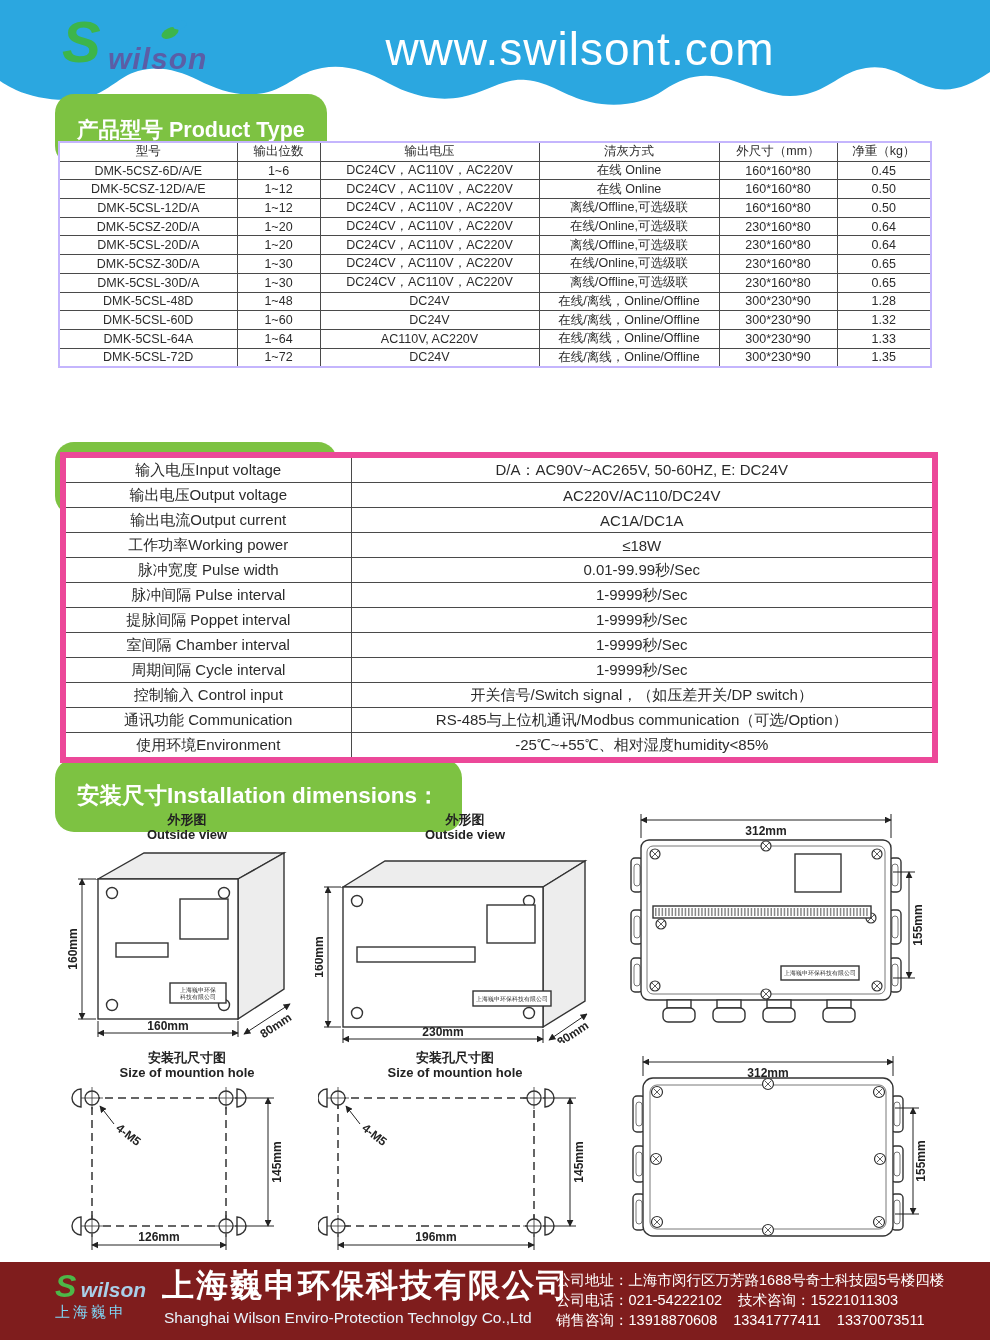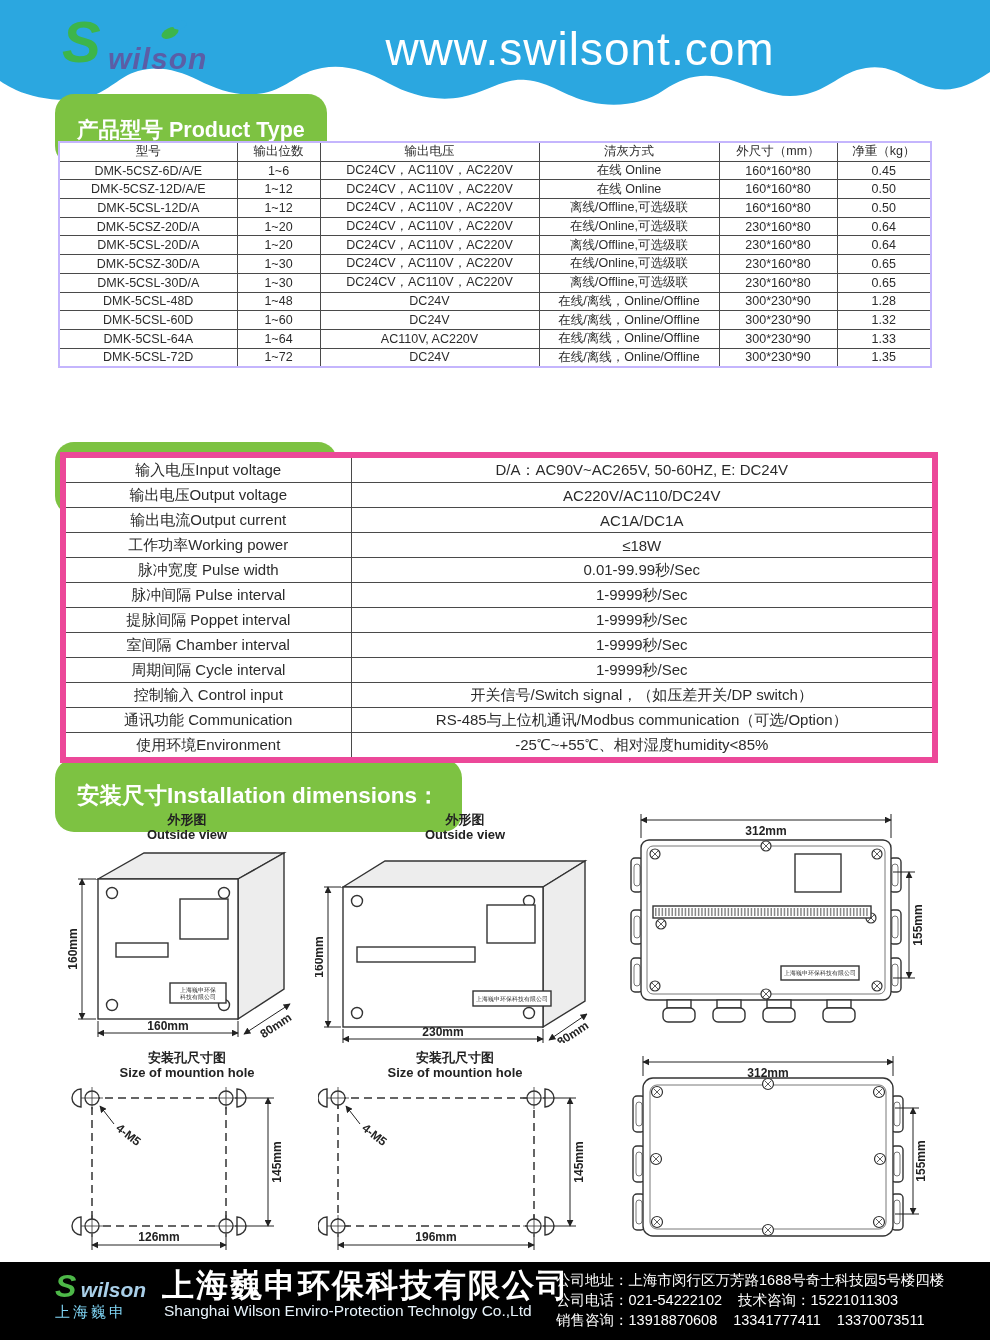--- a/index.html
+++ b/index.html
@@ -39,27 +39,27 @@
     font-size:13px; line-height:15px; white-space:pre-line; }
   svg text { font-family:"Liberation Sans", sans-serif; fill:#222; }
   .dim { font-size:12px; font-weight:bold; }
   .tiny { font-size:6px; fill:#333; }
   .ln { stroke:#222; stroke-width:1; fill:none; }
   .shape { stroke:#333; stroke-width:1.4; fill:#ffffff; }
   .shade { stroke:#333; stroke-width:1.4; fill:#ededed; }
   .thin { stroke:#555; stroke-width:0.8; fill:none; }
 
   
-  .footer { position:absolute; top:1262px; left:0; width:990px; height:78px; background:#000000; }
+  .footer { position:absolute; top:1262px; left:0; width:990px; height:78px; background:#7f1d1d; }
   .f-logo { position:absolute; top:6px; left:55px; width:105px; color:#a9d6f2; }
   .f-logo-s { font-size:32px; font-weight:bold; font-style:italic; color:#4db848; }
   .f-logo-w { font-size:21px; font-weight:bold; font-style:italic; color:#a9cfe8; }
   .f-logo-cn { font-size:15px; color:#7fd4f4; letter-spacing:3px; margin-top:-2px; }
   .f-company-cn { position:absolute; top:2px; left:162px; font-size:32px; font-weight:bold; color:#ffffff; letter-spacing:2px; }
-  .f-company-en { position:absolute; top:40px; left:164px; font-size:15.5px; color:#e8f4fc; }
+  .f-company-en { position:absolute; top:47px; left:164px; font-size:15.5px; color:#e8f4fc; }
   .f-contacts { position:absolute; top:8px; left:556px; color:#ffffff; font-size:14.5px; line-height:20px; }
   .f-contacts span { margin-right:16px; }
 </style>
 </head>
 <body>
 
 <svg class="banner-svg" width="990" height="112">
   <path fill="#2ba7e0" d="M0,0 H990 V72
     C966,88 948,94 926,86 C904,78 892,64 866,68 C840,72 830,90 802,95
     C774,100 752,86 728,79 C704,72 684,76 664,90 C644,104 616,108 590,102

